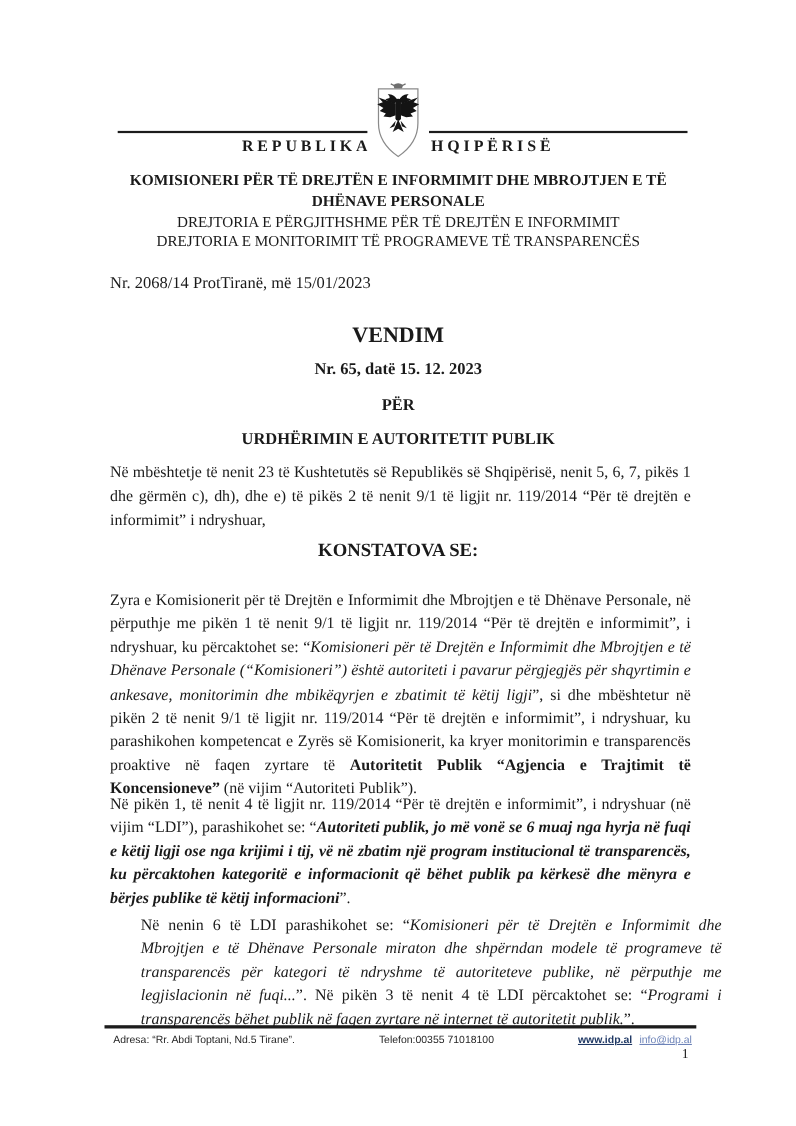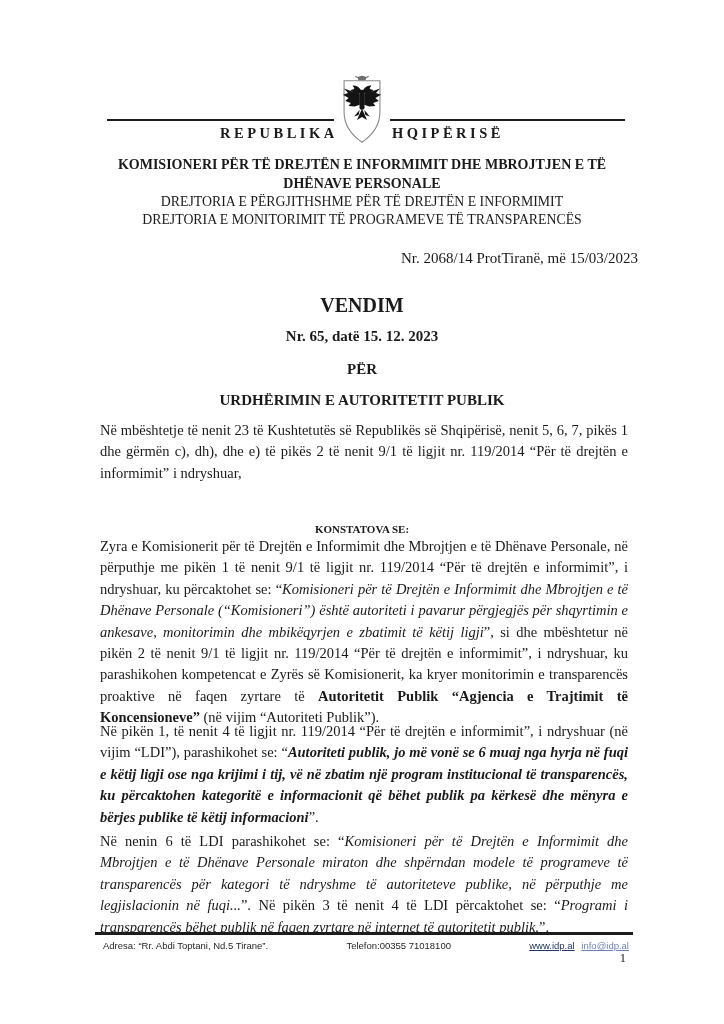--- a/index.html
+++ b/index.html
@@ -15,47 +15,47 @@
   }
   .abs{position:absolute;}
   .centered{left:0;width:724px;text-align:center;}
   .emblem-wrap{left:334px;top:74px;width:56px;height:70px;z-index:3;background:#fff;}
   .emblem-wrap svg{width:100%;height:100%;display:block;}
   .rule-top{left:107px;top:119px;width:518px;height:2px;background:#1c1c1c;z-index:1;}
   .republic{top:125px;font-weight:bold;font-size:14.5px;letter-spacing:3.5px;word-spacing:8px;z-index:2;}
   .institution{top:156px;left:92px;width:540px;text-align:center;font-weight:bold;font-size:14px;line-height:18.5px;}
   .dir1{top:194px;font-size:13.8px;}
   .dir2{top:212px;font-size:13.8px;}
-  .meta-row{top:250px;left:112px;width:526px;display:flex;justify-content:flex-end;font-size:15px;}
+  .meta-row{top:250px;left:100px;width:526px;display:flex;justify-content:flex-start;font-size:15px;}
   .t-vendim{top:294px;font-weight:bold;font-size:20px;}
   .t-nr{top:328px;font-weight:bold;font-size:15px;}
   .t-per{top:361px;font-weight:bold;font-size:15px;}
   .t-subject{top:392px;font-weight:bold;font-size:15px;}
-  .konstatova{top:523px;font-weight:bold;font-size:11px;}
+  .konstatova{top:490px;font-weight:bold;font-size:17px;}
   .para{
     left:100px;width:528px;
     font-size:14.5px;line-height:21.4px;
     text-align:justify;
   }
   .p0{top:420px;}
   .p1{top:536px;}
   .p2{top:721px;}
-  .p3{top:831px;}
+  .p3{top:831px;margin-left:28px;}
   .run-i{font-style:italic;}
   .run-b{font-weight:bold;}
   .run-bi{font-weight:bold;font-style:italic;}
   .rule-bottom{left:95px;top:932px;width:538px;height:2.5px;background:#1c1c1c;}
   .footer-row{
     top:940px;left:103px;width:526px;
     display:flex;justify-content:space-between;align-items:baseline;
     font-family:"Liberation Sans","DejaVu Sans",sans-serif;
     font-size:9.5px;color:#262626;
   }
   .footer-links a{text-decoration:underline;}
-  a.web{color:#1F3864;font-weight:normal;}
+  a.web{color:#1F3864;font-weight:bold;}
   a.mail{color:#6D83B8;margin-left:4px;}
   .page-num{top:951px;left:100px;width:526px;text-align:right;font-size:12.5px;}
 </style>
 </head>
 <body>
 
 <div class="page">
 
   <div class="abs emblem-wrap">
     <svg viewBox="0 0 100 125" xmlns="http://www.w3.org/2000/svg">
@@ -79,21 +79,21 @@
   </div>
   <div class="abs rule-top"></div>
 
   <div class="abs centered republic">REPUBLIKA E SHQIPËRISË</div>
   <div class="abs institution">KOMISIONERI PËR TË DREJTËN E INFORMIMIT DHE MBROJTJEN E TË DHËNAVE PERSONALE</div>
   <div class="abs centered dir1">DREJTORIA E PËRGJITHSHME PËR TË DREJTËN E INFORMIMIT</div>
   <div class="abs centered dir2">DREJTORIA E MONITORIMIT TË PROGRAMEVE TË TRANSPARENCËS</div>
 
   <div class="abs meta-row">
     <span>Nr. 2068/14 Prot</span>
-    <span>Tiranë, më 15/03/2023</span>
+    <span>Tiranë, më 15/01/2023</span>
   </div>
 
   <div class="abs centered t-vendim">VENDIM</div>
   <div class="abs centered t-nr">Nr. 65, datë 15. 12. 2023</div>
   <div class="abs centered t-per">PËR</div>
   <div class="abs centered t-subject">URDHËRIMIN E AUTORITETIT PUBLIK</div>
 
   <div class="abs para p0"><span>Në mbështetje të nenit 23 të Kushtetutës së Republikës së Shqipërisë, nenit 5, 6, 7, pikës 1 dhe gërmën c), dh), dhe e) të pikës 2 të nenit 9/1 të ligjit nr. 119/2014 “Për të drejtën e informimit” i ndryshuar,</span></div>
 
   <div class="abs centered konstatova">KONSTATOVA SE:</div>

